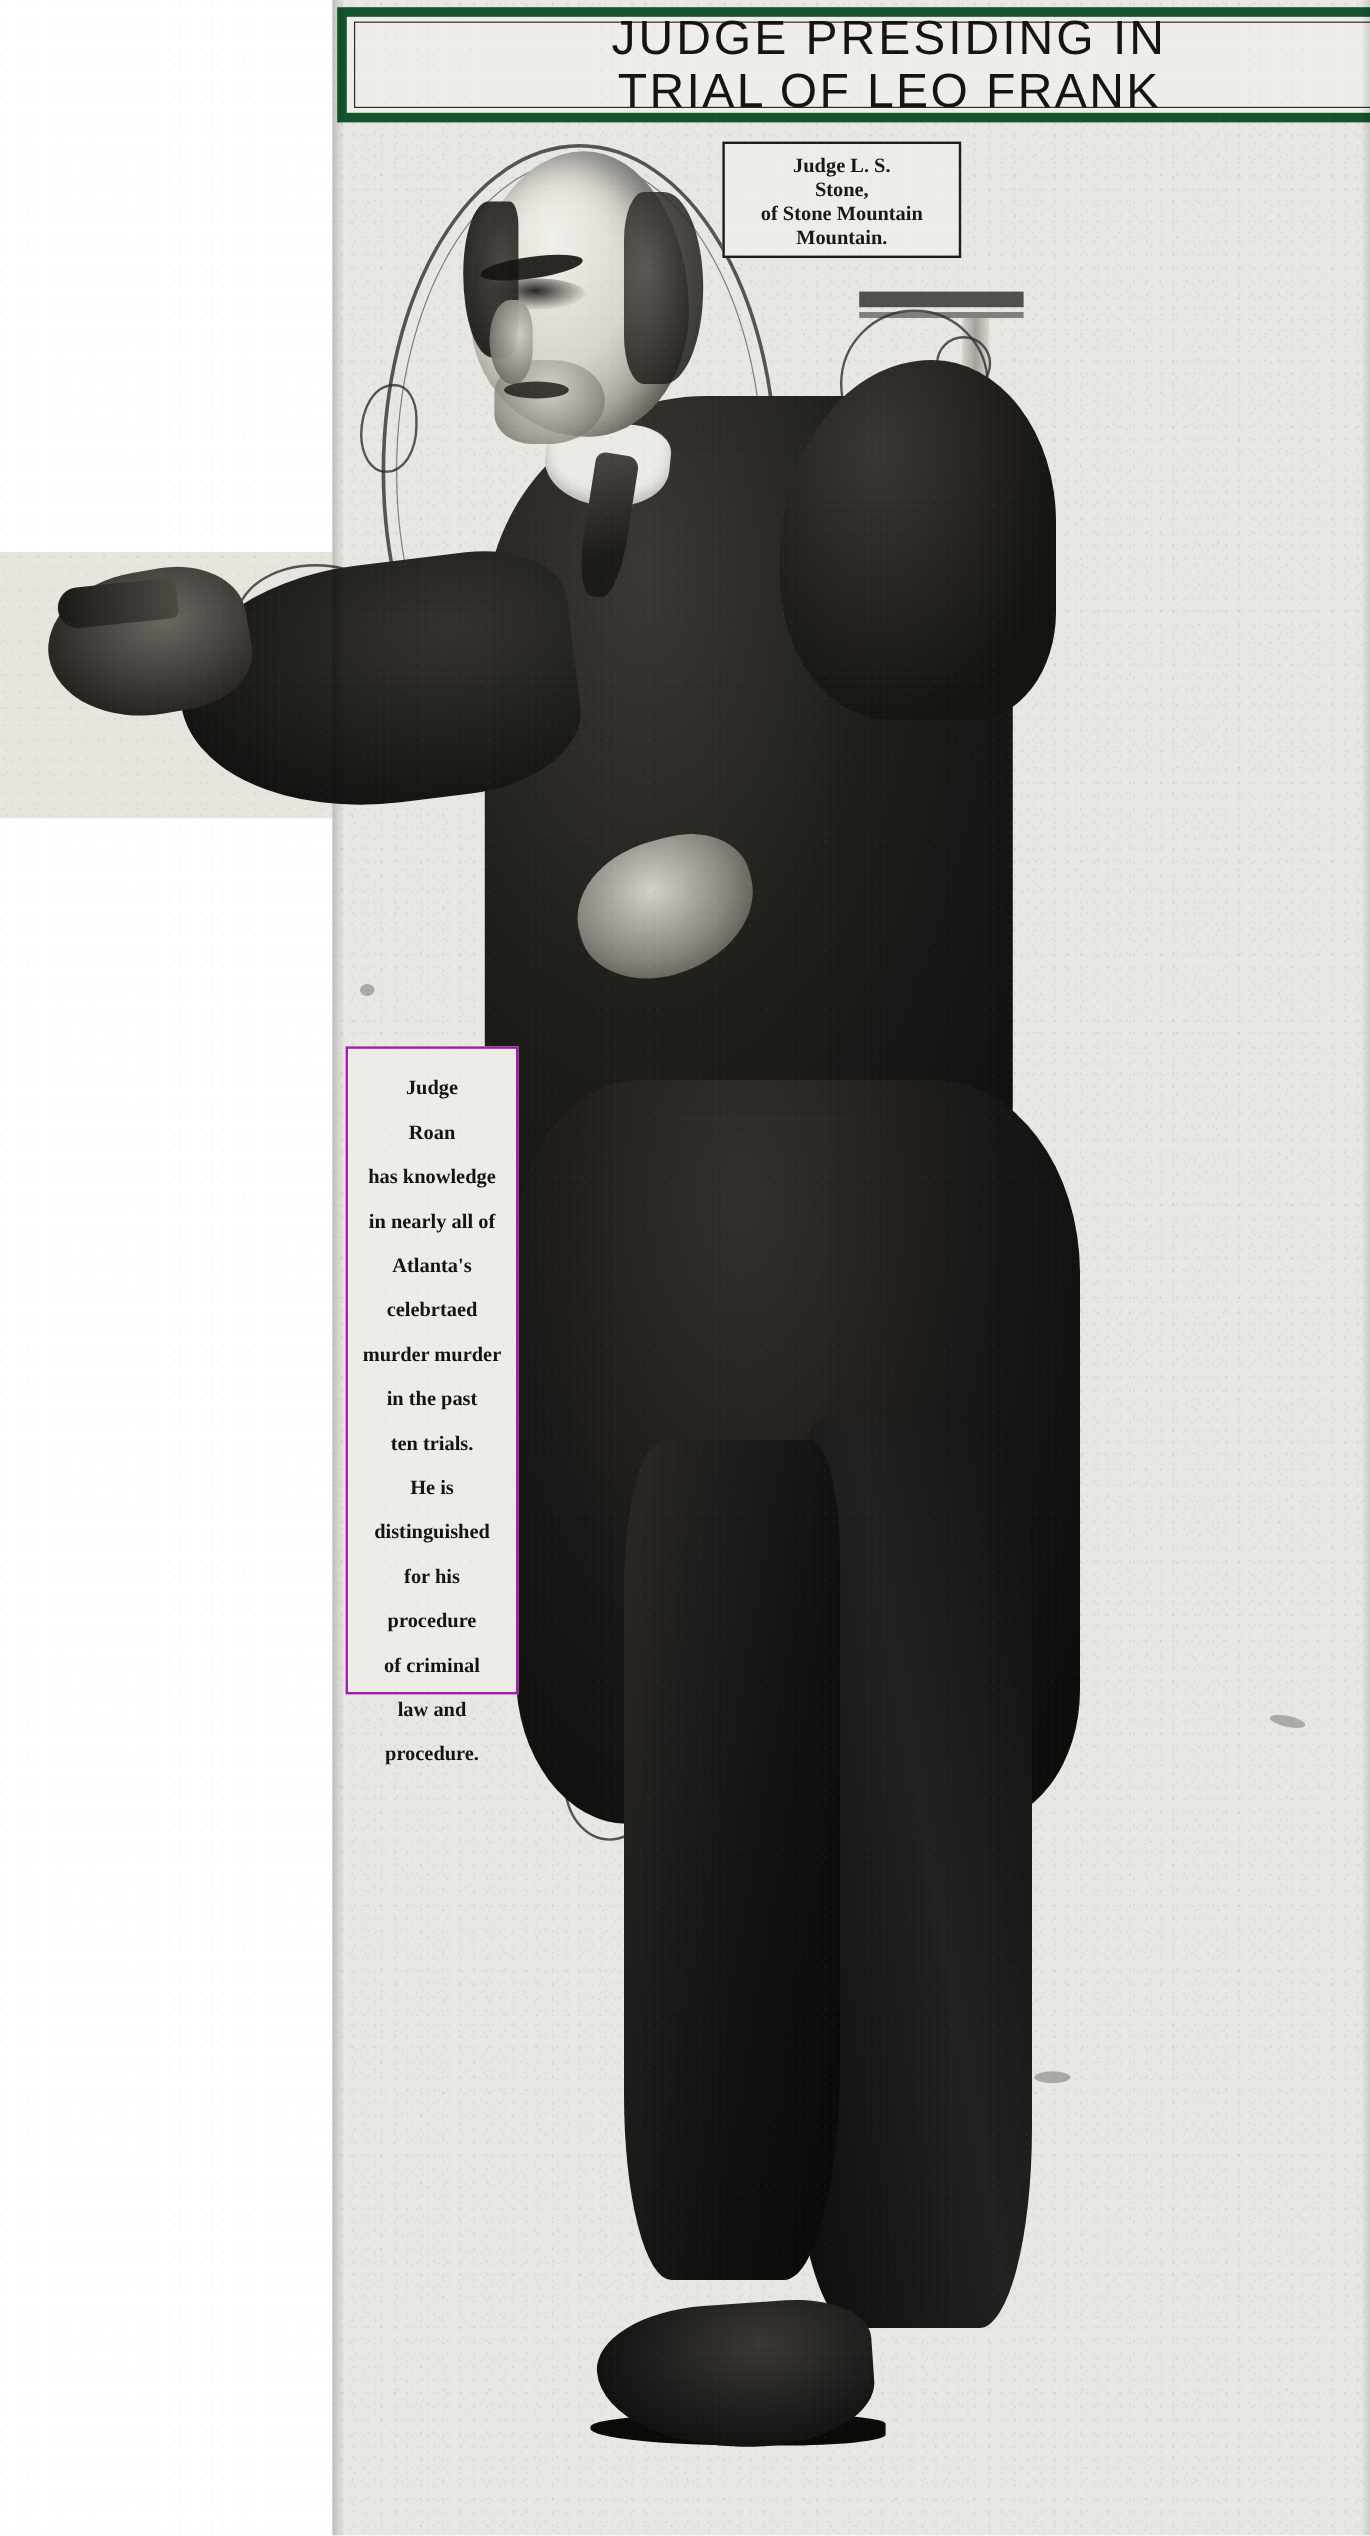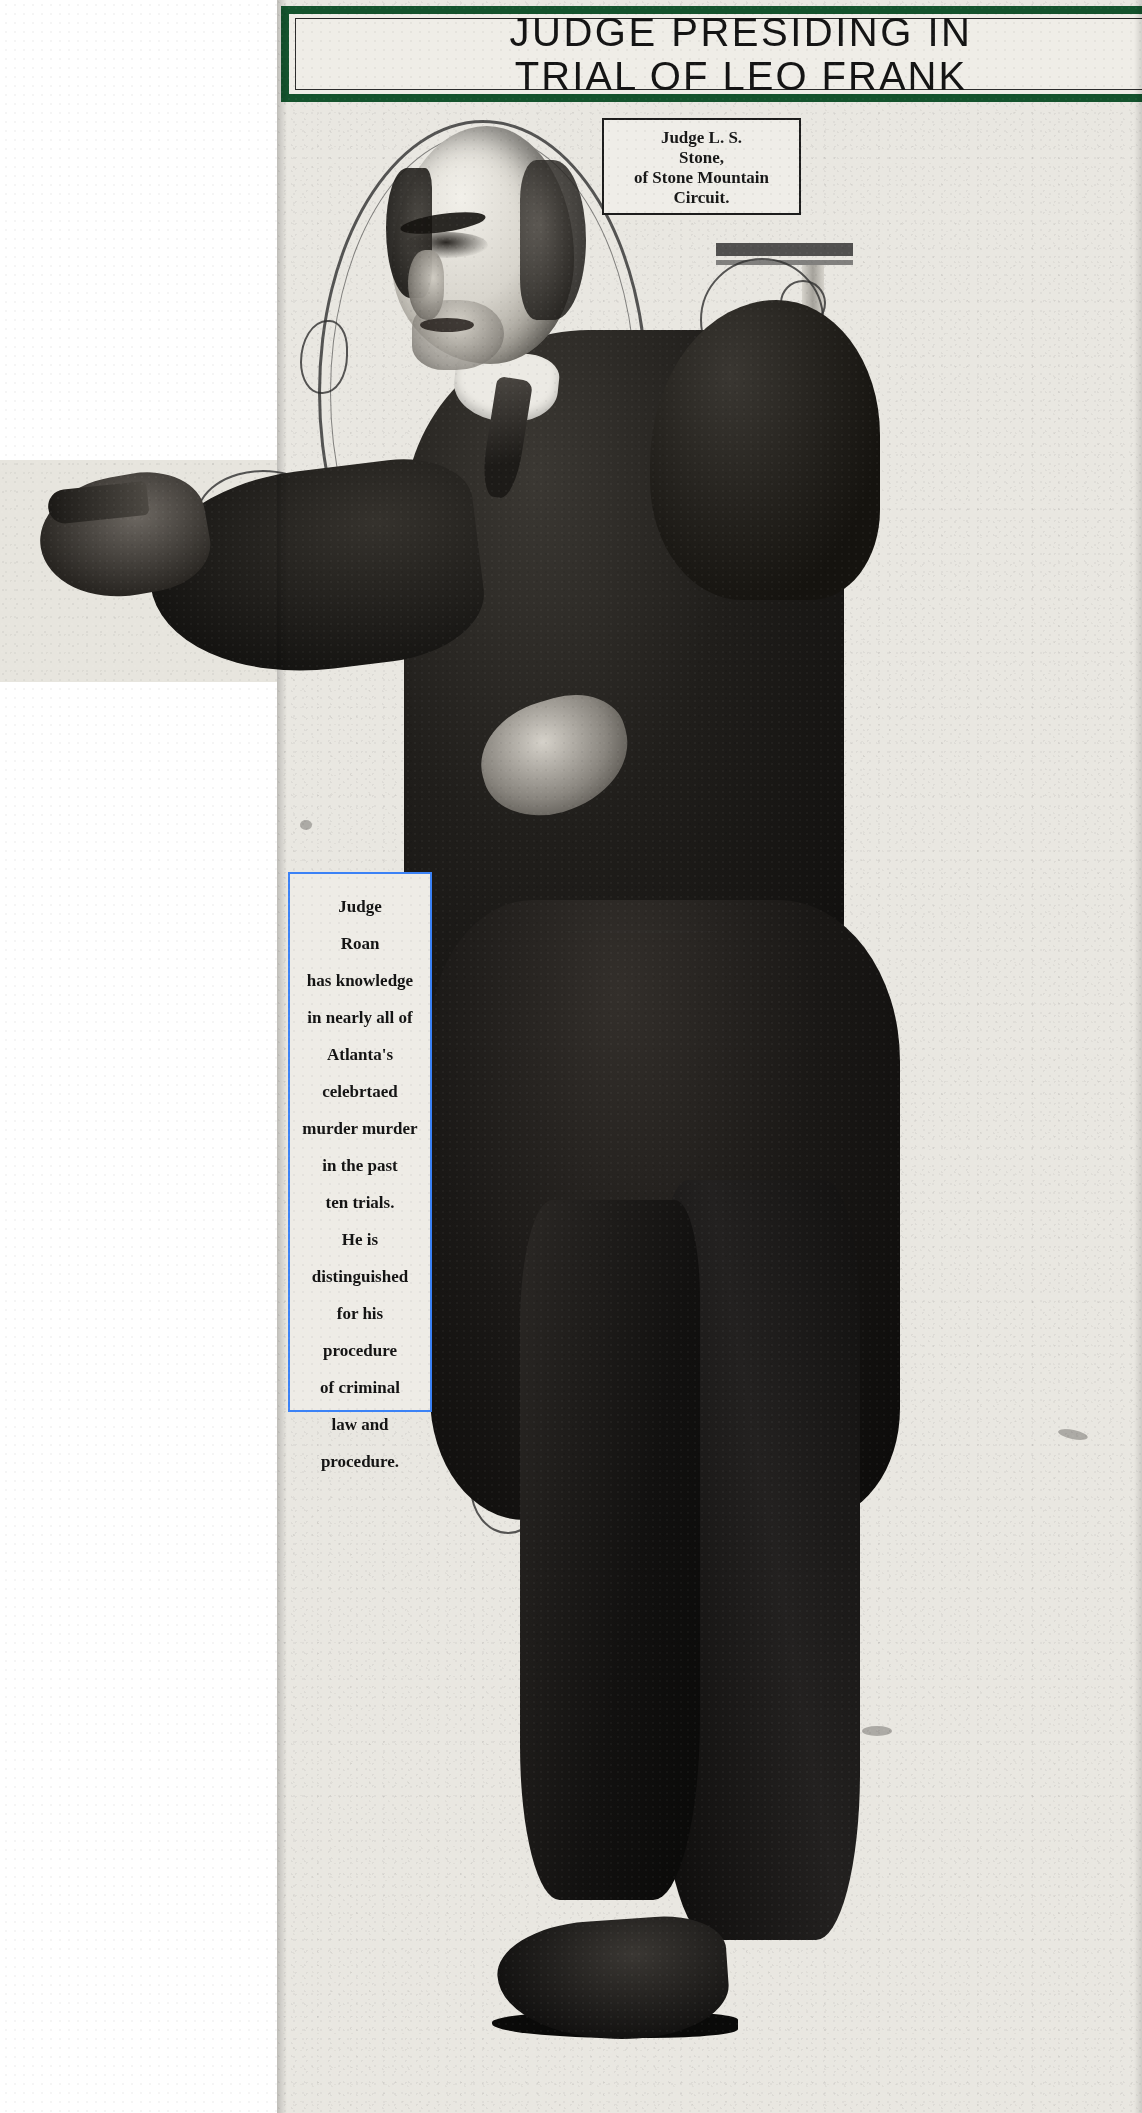--- a/index.html
+++ b/index.html
@@ -115,21 +115,21 @@
     text-align: center;
   }
 
   
   .blurb-box {
     position: absolute;
     left: 288px;
     top: 872px;
     width: 144px;
     height: 540px;
-    border: 2px solid #3b82f6;
+    border: 2px solid #a21caf;
     box-sizing: border-box;
     background: #eeece6;
     padding: 14px 4px 6px 4px;
   }
   .blurb-line {
     font-family: "Liberation Serif", serif;
     font-weight: bold;
     font-size: 17px;
     line-height: 37px;
     color: #141414;
@@ -497,21 +497,21 @@
     <div class="headline-inner">
       <div class="headline-line l1">JUDGE PRESIDING IN</div>
       <div class="headline-line l2">TRIAL OF LEO FRANK</div>
     </div>
   </div>
 
   <div class="caption-box">
     <div class="caption-line">Judge L. S.</div>
     <div class="caption-line">Stone,</div>
     <div class="caption-line">of Stone Mountain</div>
-    <div class="caption-line">Circuit.</div>
+    <div class="caption-line">Mountain.</div>
   </div>
 
   <div class="blurb-box">
     <div class="blurb-line">Judge</div>
     <div class="blurb-line">Roan</div>
     <div class="blurb-line">has knowledge</div>
     <div class="blurb-line">in nearly all of</div>
     <div class="blurb-line">Atlanta's</div>
     <div class="blurb-line">celebrtaed</div>
     <div class="blurb-line">murder murder</div>

